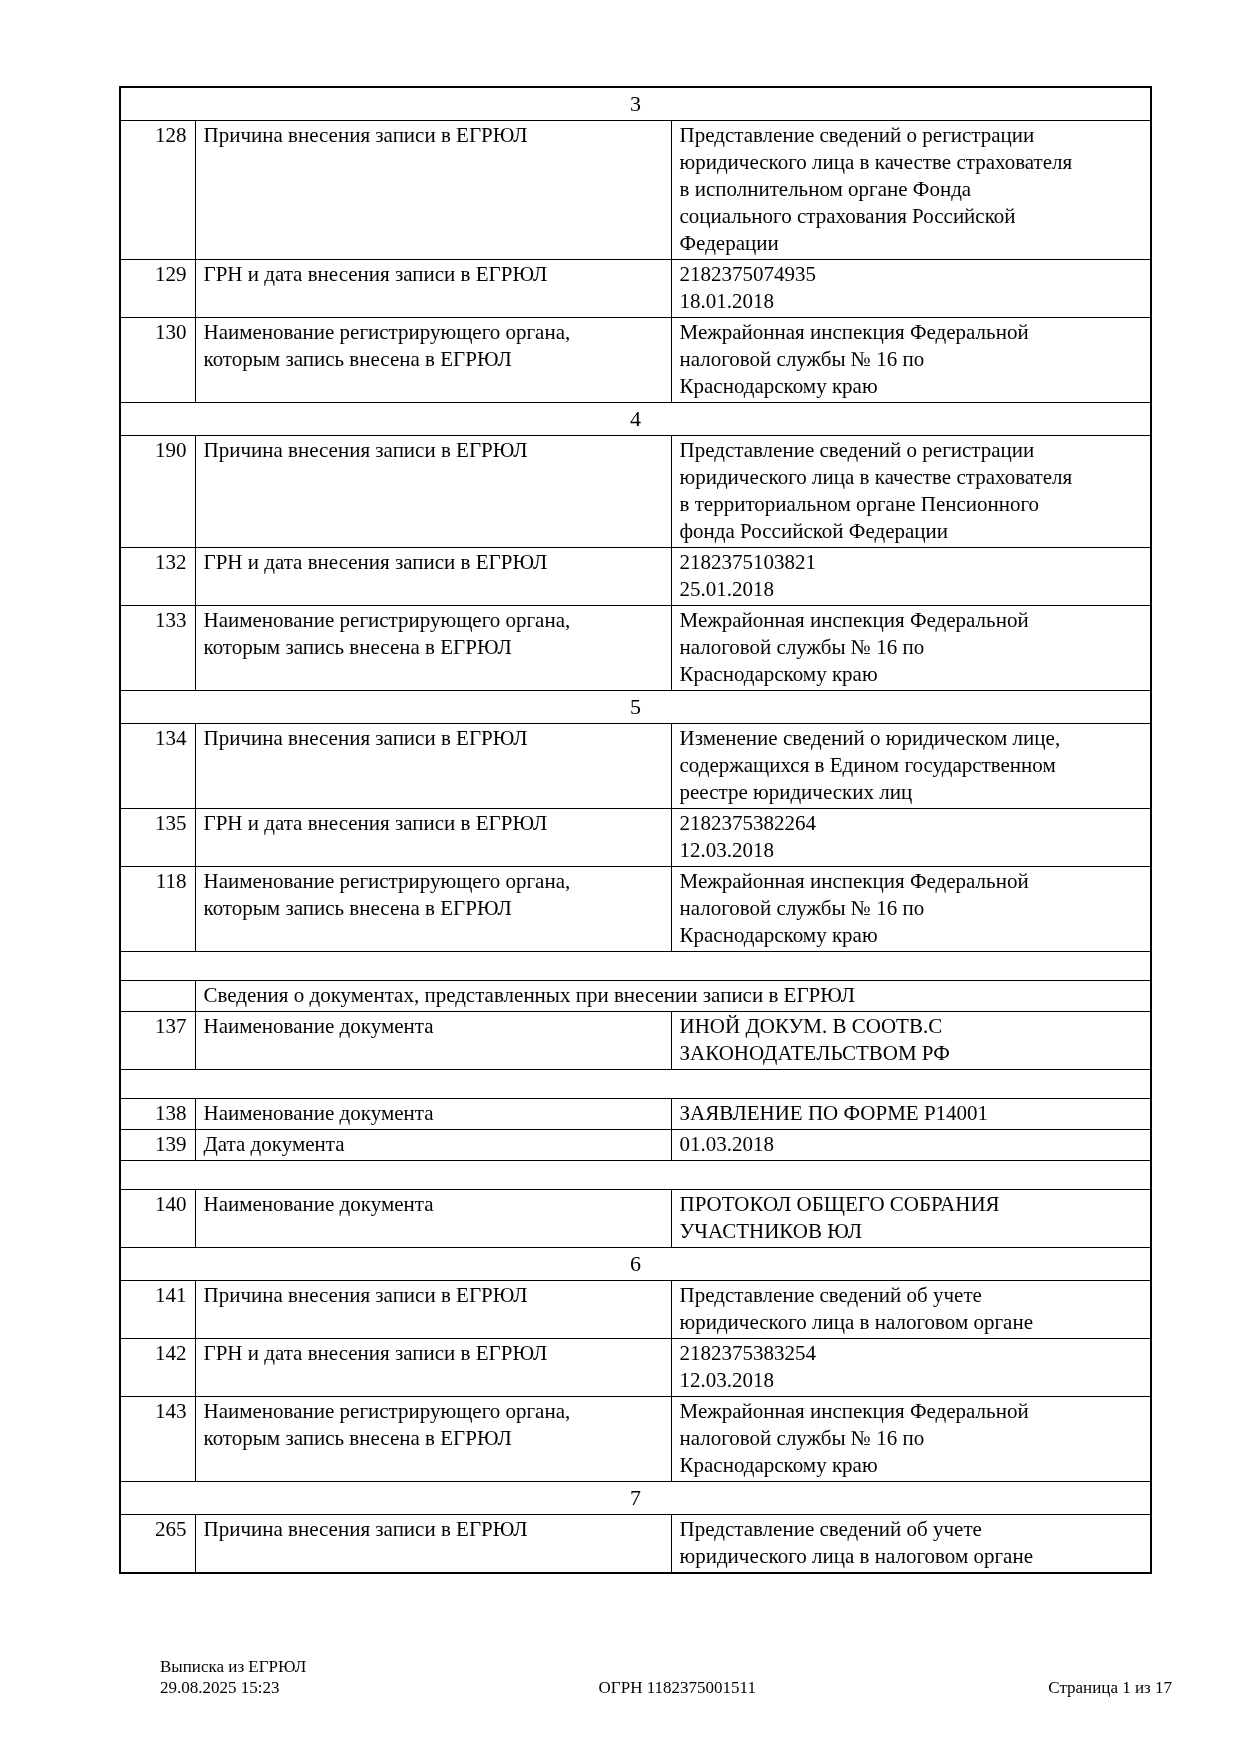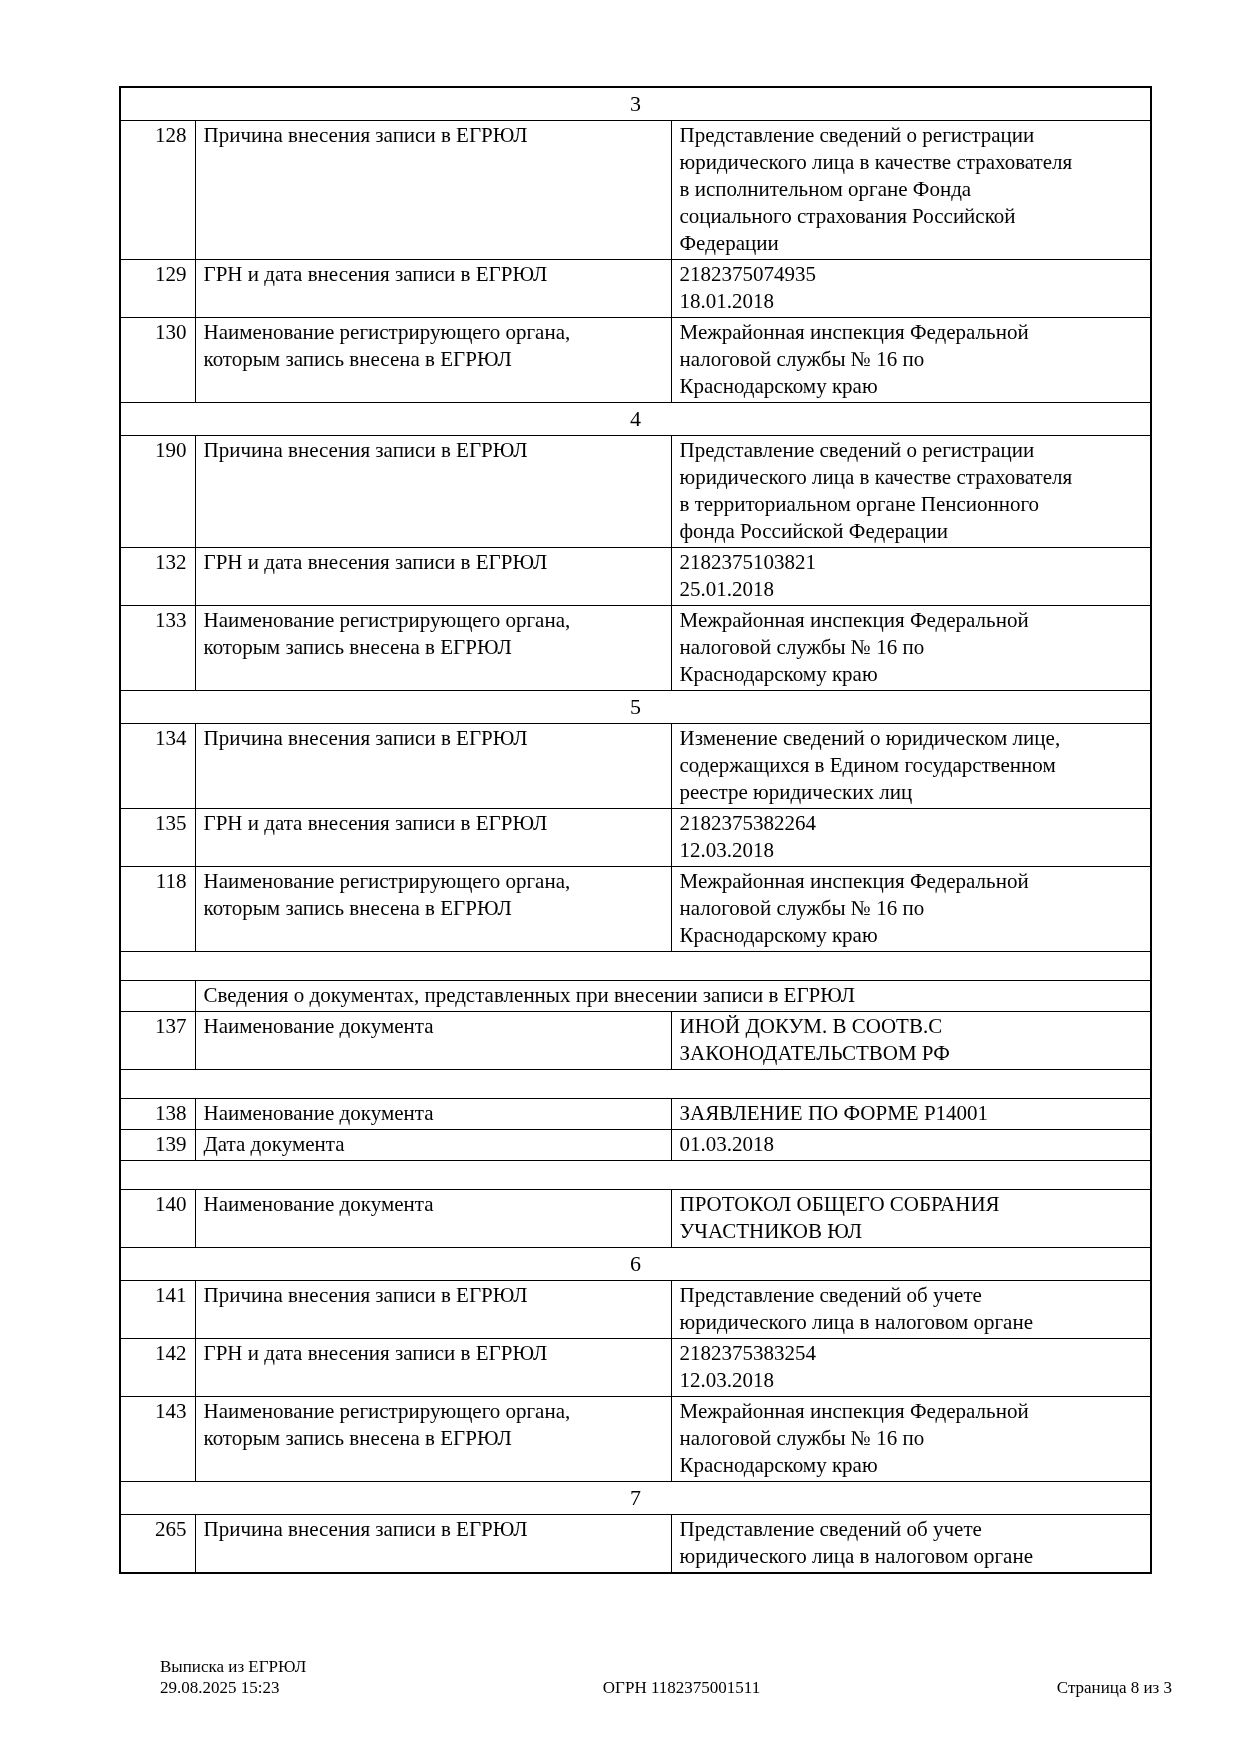--- a/index.html
+++ b/index.html
@@ -224,16 +224,16 @@
       </tr>
     </tbody>
   </table>
 
   <div class="footer">
     <div class="footer-left">
       <div>Выписка из ЕГРЮЛ</div>
       <div>29.08.2025 15:23</div>
     </div>
     <div class="footer-center">ОГРН 1182375001511</div>
-    <div class="footer-right">Страница 8 из 3</div>
+    <div class="footer-right">Страница 1 из 17</div>
   </div>
 
 </div>
 
 </body></html>

